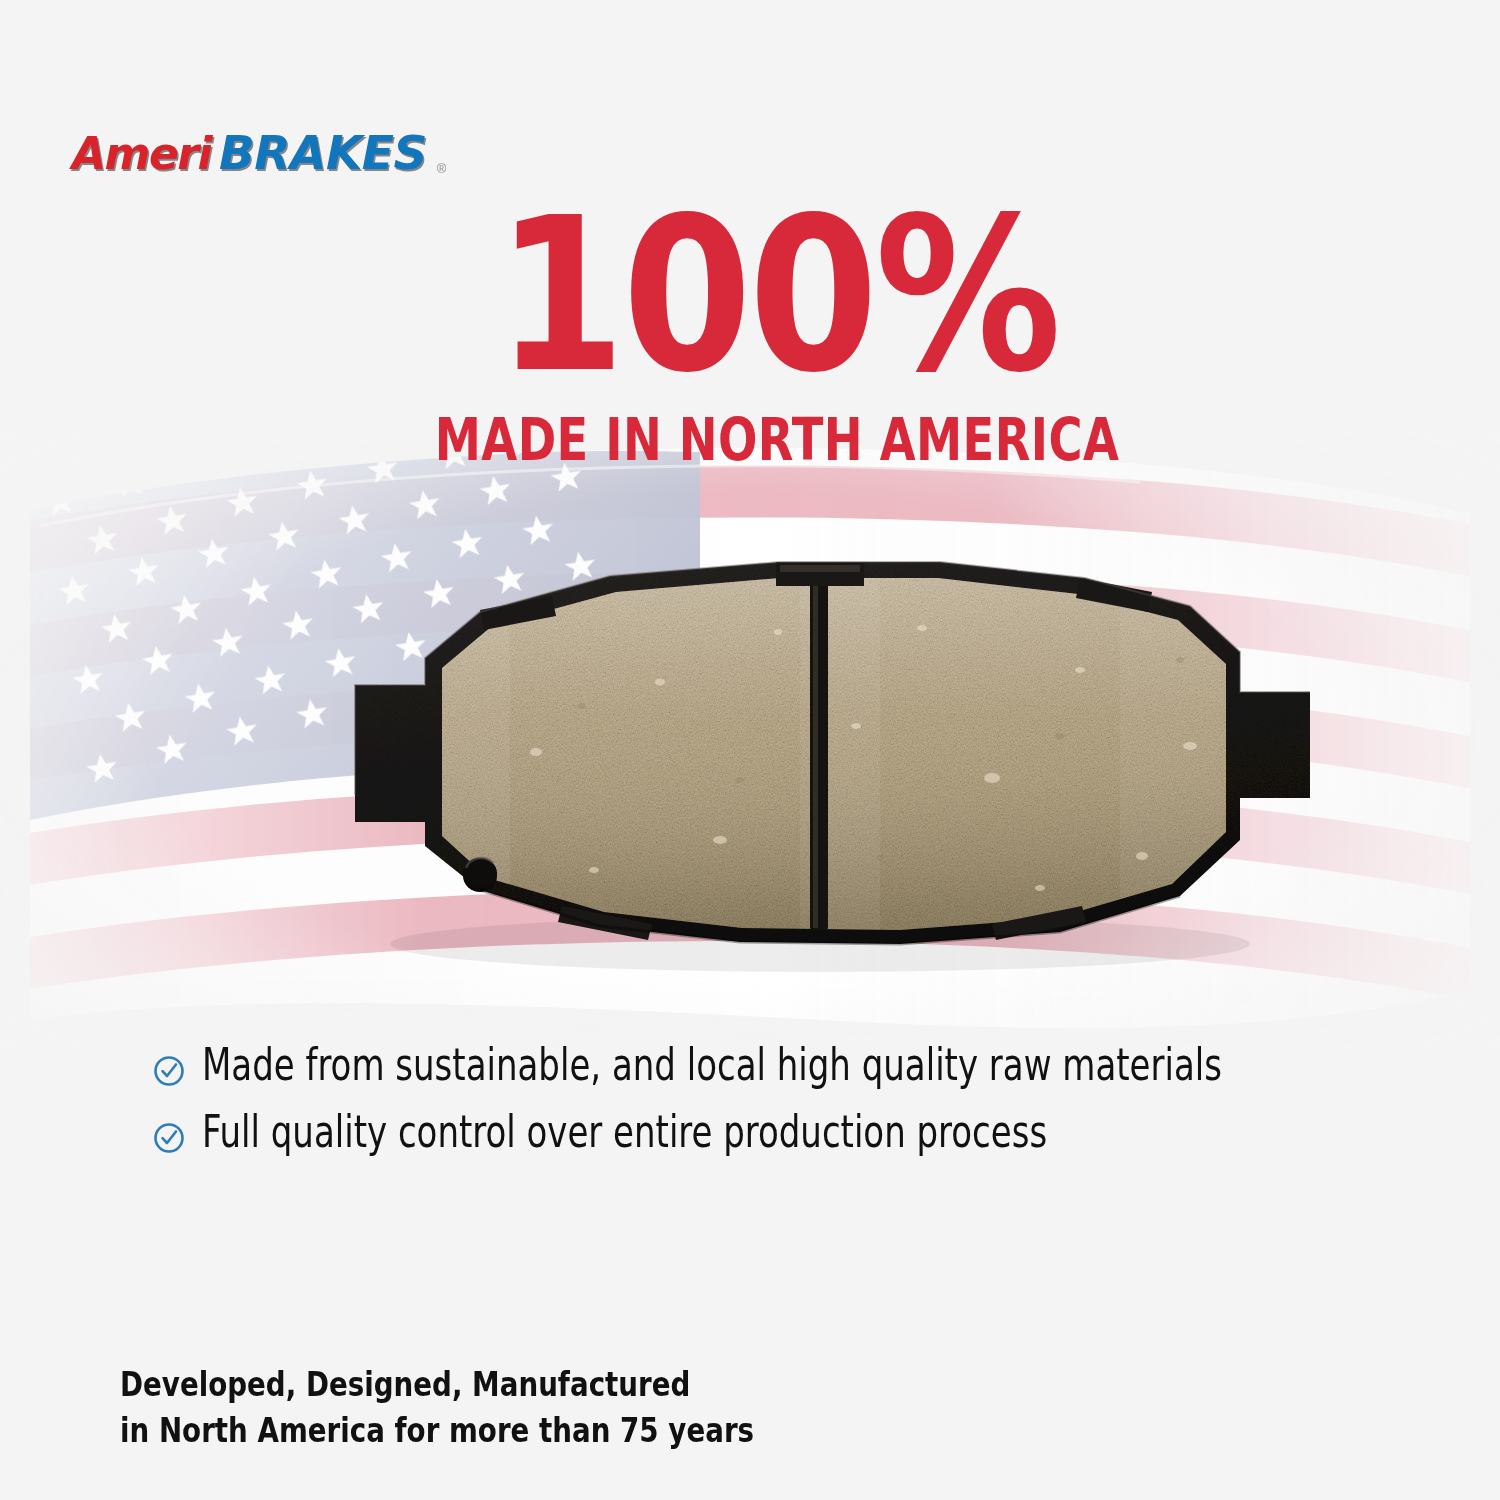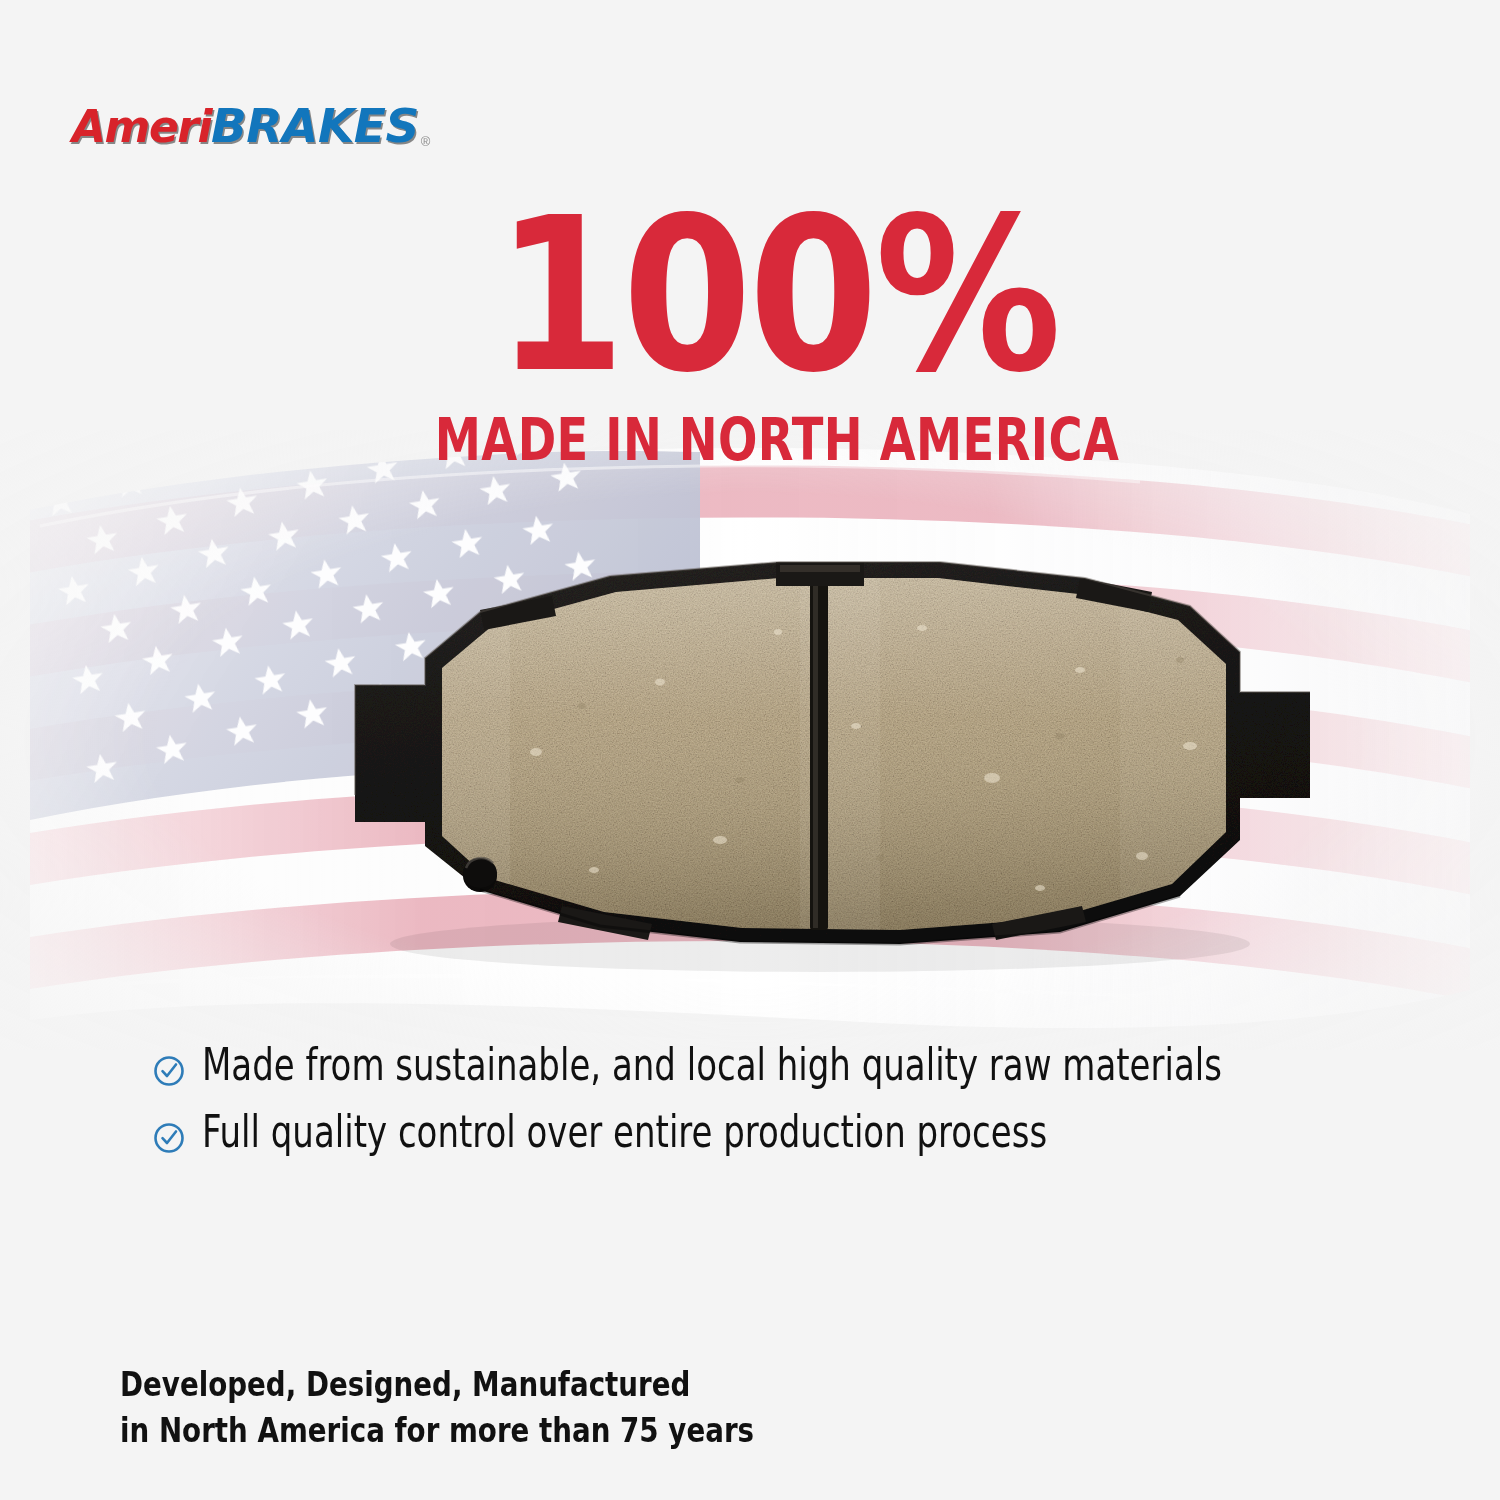--- a/index.html
+++ b/index.html
@@ -17,38 +17,40 @@
   }
 
   
   .logo {
     position: absolute;
     left: 72px;
     top: 98px;
     display: flex;
     align-items: baseline;
     white-space: nowrap;
+    gap: 8px;
   }
   .logo-ameri {
     font-family: "DejaVu Sans", sans-serif;
     font-weight: 700;
     font-style: italic;
     font-size: 44px;
     letter-spacing: -1.5px;
     color: #d8232a;
     text-shadow: 1.5px 1.5px 0 rgba(0,0,0,0.45);
   }
   .logo-brakes {
     font-family: "DejaVu Sans", sans-serif;
     font-weight: 700;
     font-style: italic;
     font-size: 47px;
     letter-spacing: -0.5px;
     color: #1276bc;
     text-shadow: 1.5px 1.5px 0 rgba(0,0,0,0.45);
+    margin-top: 27px;
   }
   .logo-reg {
     font-family: "Liberation Sans", sans-serif;
     font-size: 13px;
     color: #8a8a8a;
     margin-left: 2px;
     align-self: flex-end;
     padding-bottom: 4px;
   }
 

